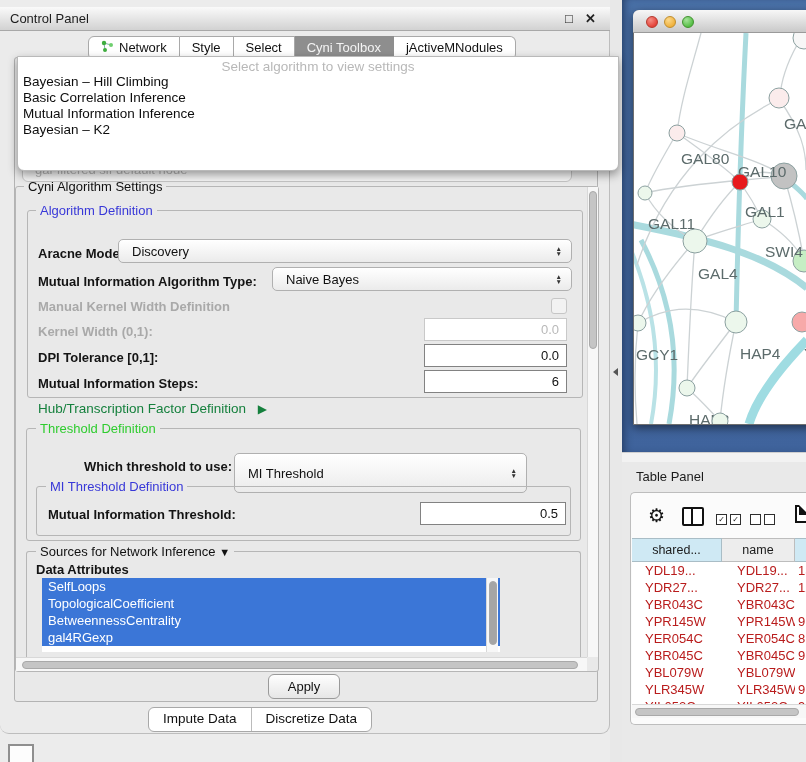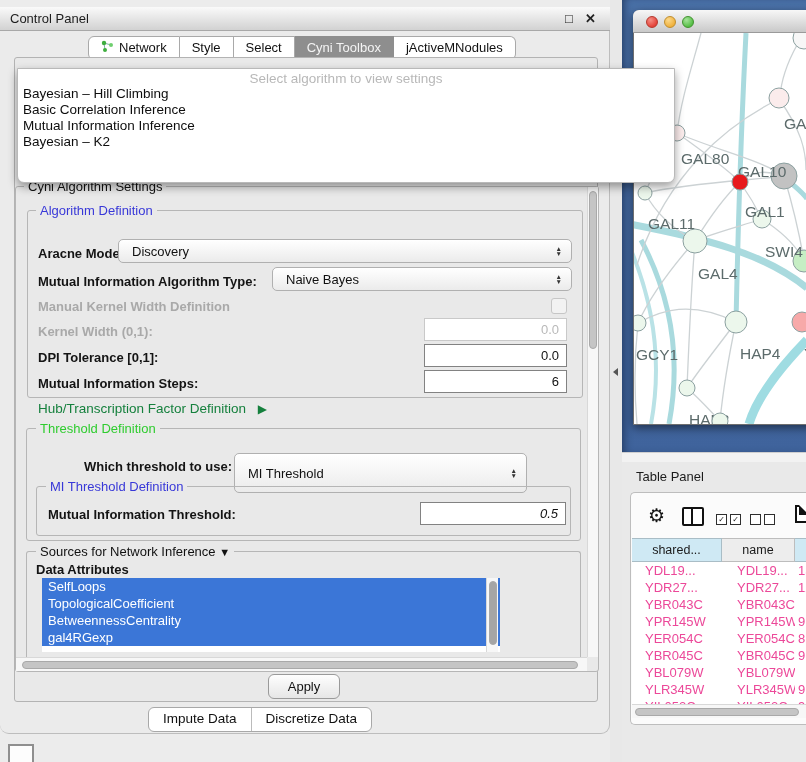--- a/index.html
+++ b/index.html
@@ -21,21 +21,21 @@
   .tab:last-child{border-radius:0 6px 6px 0;}
   .tab.sel{background:#8e8e8e;color:#f4f4f4;border-color:#8e8e8e;}
   
   #content-panel{left:14px;top:57px;width:584px;height:645px;border:1px solid #b3b3b3;
                  border-radius:3px;background:#e9e9e9;box-sizing:border-box;}
   
   #hidden-combo{left:22px;top:156px;width:550px;height:26px;border:1px solid #c5c5c5;border-radius:6px;
                 background:#f5f5f5;box-sizing:border-box;z-index:1;display:flex;align-items:center;}
   #hidden-combo span{margin-left:12px;font-size:13px;color:#b5b5b5;}
   
-  #algo-popup{left:17px;top:68px;width:658px;height:115px;background:#ffffff;
+  #algo-popup{left:17px;top:56px;width:602px;height:115px;background:#ffffff;
               border:1px solid #b9b9b9;border-radius:0 0 7px 7px;box-shadow:0 4px 10px rgba(0,0,0,.38);
               z-index:20;box-sizing:border-box;overflow:hidden;}
   #algo-placeholder{text-align:center;font-size:13.5px;color:#b8b8b8;padding-top:2px;height:15px;}
   .algo-item{font-size:13.5px;color:#0d0d0d;line-height:16px;padding-left:5px;cursor:pointer;white-space:nowrap;}
   .algo-item.bold{font-weight:bold;}
   
   .grp{position:absolute;border:1px solid #b6b6b6;border-radius:3px;box-sizing:border-box;}
   .legend{position:absolute;top:-9px;left:8px;background:#e9e9e9;padding:0 4px;font-size:13px;white-space:nowrap;}
   .lg-blue{color:#3838d8;}
   .lg-green{color:#2fcc2f;}
@@ -92,21 +92,21 @@
   #tp-title{left:636px;top:469px;font-size:13px;color:#1c1c1c;}
   #tp-inner{left:630px;top:492px;width:180px;height:233px;background:#fbfbfb;border:1px solid #bdbdbd;
             border-radius:5px 0 0 5px;border-right:none;box-sizing:border-box;overflow:hidden;}
   .tp-icon{position:absolute;cursor:pointer;}
   #tbl-header{left:632px;top:538px;height:24px;display:flex;overflow:hidden;width:174px;}
   .th{background:#cfe9f4;border-right:1px solid #a9bdc6;border-top:1px solid #a9bdc6;border-bottom:1px solid #a9bdc6;
       font-size:12.5px;color:#1a1a1a;display:flex;align-items:center;justify-content:center;box-sizing:border-box;cursor:pointer;}
   .th.alt{background:#ededed;border-color:#bdbdbd;}
   #tbl-rows{left:632px;top:562px;width:174px;height:142px;overflow:hidden;background:#fff;}
   .tr{display:flex;height:17px;line-height:17px;cursor:pointer;}
-  .td{font-size:13px;color:#ec4899;white-space:nowrap;overflow:hidden;box-sizing:border-box;}
+  .td{font-size:13px;color:#b91c1c;white-space:nowrap;overflow:hidden;box-sizing:border-box;}
   
   #mini-square{left:8px;top:744px;width:26px;height:24px;border:2px solid #8f8f8f;background:#fdfdfd;box-sizing:border-box;cursor:pointer;}
   .colsplit{width:18px;height:15px;border:2px solid #111;border-radius:2px;background:#fff;position:relative;}
   .colsplit:after{content:"";position:absolute;left:7px;top:0;width:2px;height:100%;background:#111;}
   .mincb{display:inline-block;width:9px;height:9px;border:1.5px solid #2e2e2e;background:#fff;
          font-size:8px;line-height:9px;text-align:center;color:#1a1a1a;vertical-align:middle;}
   .fileicon{width:14px;height:18px;border:2px solid #111;background:#fff;box-sizing:border-box;position:relative;}
   .fileicon:after{content:"";position:absolute;right:-2px;top:-2px;border:5px solid #fff;
                   border-left-color:#111;border-bottom-color:#111;}
 </style>
@@ -216,21 +216,21 @@
   <span class="cval">MI Threshold</span>
   <span class="arrows">
       <span>▲</span>
       <span>▼</span>
     </span>
 </div>
 
 <div class="grp" style="left:36px;top:486px;width:535px;height:50px;"></div>
 <span class="abs legend lg-blue" style="left:46px;top:479px;">MI Threshold Definition</span>
 <span class="abs flabel" style="left:48px;top:507px;">Mutual Information Threshold:</span>
-<div class="field" style="left:420px;top:502px;width:146px;height:23px;font-style:italic;">
+<div class="field" style="left:420px;top:502px;width:146px;height:23px;">
   <span>0.5</span>
 </div>
 
 <div class="grp" style="left:26px;top:551px;width:555px;height:120px;border-bottom:none;"></div>
 <span class="abs legend lg-black" style="left:36px;top:544px;">
   <span>Sources for Network Inference</span>
   <span style="font-size:11px;">▼</span>
 </span>
 <span class="abs flabel" style="left:36px;top:562px;">Data Attributes</span>
 <div class="abs" id="attr-list">

